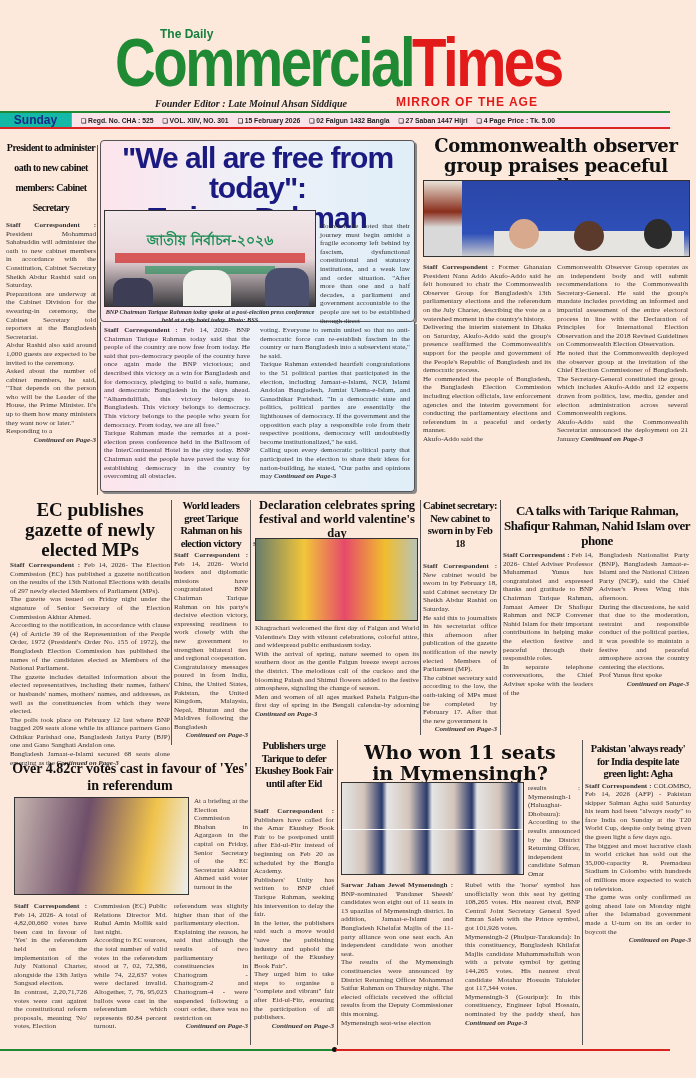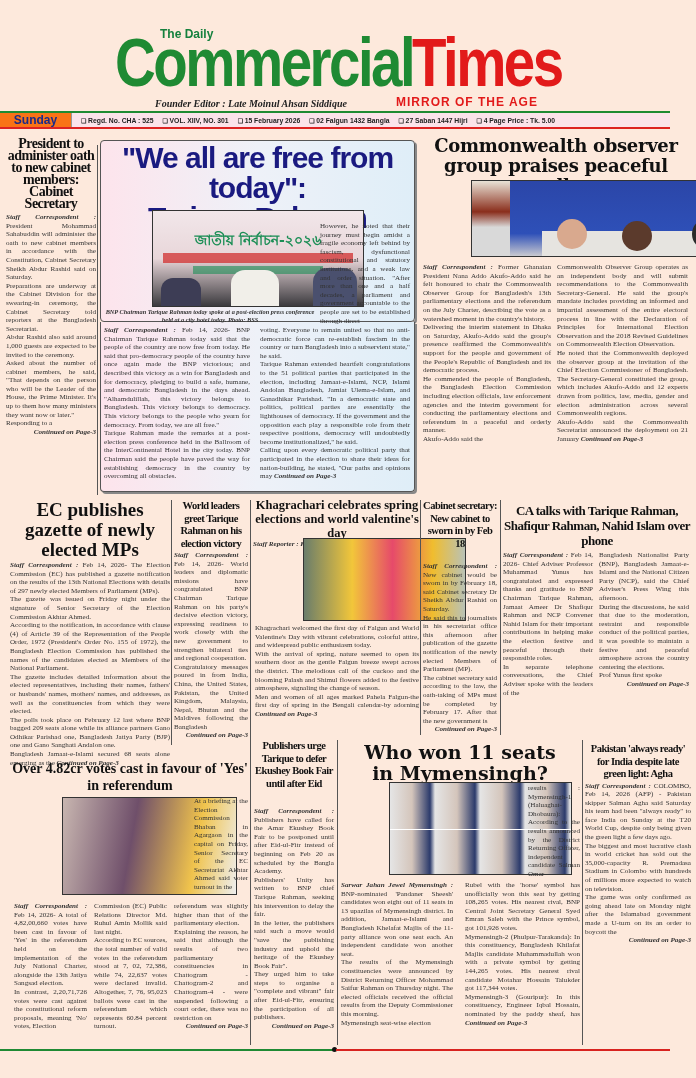--- a/index.html
+++ b/index.html
@@ -1,36 +1,36 @@
 <!DOCTYPE html>
 <html><head>
 <meta charset="utf-8">
 <style>
   * { box-sizing: border-box; margin: 0; padding: 0; }
   html, body { width: 696px; height: 1078px; background: #fde9dc; overflow: hidden; }
   body { position: relative; font-family: "DejaVu Serif", serif; color: #222; }
   .abs { position: absolute; }
   p, .body { font-family: "Liberation Serif", serif; font-size: 7.1px; line-height: 8.6px; text-align: justify; color: #333; }
-  .byline { font-style: italic; font-weight: bold; }
+  .byline { font-weight: bold; }
   .cont { font-style: italic; font-weight: bold; text-align: right; display: block; }
   .hl { font-family: "Liberation Serif", serif; font-weight: bold; text-align: center; color: #111; }
   .hl-cond { font-family: "Liberation Sans", sans-serif; font-weight: bold; text-align: center; color: #111; letter-spacing: -0.5px; transform-origin: center; }
-  .photo { position: absolute; border: 1px solid #333; overflow: hidden; margin-left: 48px; }
+  .photo { position: absolute; border: 1px solid #333; overflow: hidden; }
   .caption { font-family: "Liberation Serif", serif; font-style: italic; font-weight: bold; font-size: 6.3px; line-height: 7.5px; text-align: center; color: #333; }
   .vrule { position: absolute; width: 1px; background: #555; }
 
   
   .masthead { position: absolute; left: 0; top: 0; width: 696px; height: 150px; }
   .the-daily { left: 160px; top: 27px; font-family: "Liberation Sans", sans-serif; font-weight: bold; font-size: 12px; color: #15803d; }
   .mast-green { left: 115px; top: 28px; font-family: "Liberation Sans", sans-serif; font-weight: bold; font-size: 68px; letter-spacing: -3px; color: #1f8a33; transform: scaleX(0.83); transform-origin: left top; line-height: 1; }
   .mast-red { left: 412px; top: 28px; font-family: "Liberation Sans", sans-serif; font-weight: bold; font-size: 68px; letter-spacing: -3px; color: #e21a1a; transform: scaleX(0.83); transform-origin: left top; line-height: 1; }
   .founder { left: 155px; top: 98px; font-family: "Liberation Serif", serif; font-style: italic; font-weight: bold; font-size: 10px; color: #222; }
   .mirror { left: 396px; top: 95px; font-family: "Liberation Sans", sans-serif; font-weight: bold; font-size: 12px; letter-spacing: 1px; color: #e21a1a; }
   .infobar { position: absolute; left: 0; top: 111px; width: 670px; height: 18px; background: #fbe3ea; border-top: 2px solid #1f8a33; border-bottom: 2px solid #d22; display: flex; align-items: center; }
-  .infobar .day { width: 72px; height: 100%; background: #f97316; font-family: "Liberation Sans", sans-serif; font-weight: bold; font-size: 12px; color: #1a2a8a; text-align: center; line-height: 14px; border-right: 1px solid #999; }
+  .infobar .day { width: 72px; height: 100%; background: #14b8a6; font-family: "Liberation Sans", sans-serif; font-weight: bold; font-size: 12px; color: #1a2a8a; text-align: center; line-height: 14px; border-right: 1px solid #999; }
   .infobar .item { font-family: "Liberation Sans", sans-serif; font-size: 6.8px; font-weight: bold; color: #222; margin-left: 9px; white-space: nowrap; }
   .infobar .item::before { content: "❑ "; font-size: 6px; }
 
   
   .leadbox { left: 100px; top: 140px; width: 315px; height: 182px; border: 1px solid #555; border-radius: 4px; background: linear-gradient(90deg, #fde4ec 0%, #eef1f8 50%, #dfeef8 100%); box-shadow: 2px 2px 0 #888; }
   .leadbox2 { left: 100px; top: 322px; width: 315px; height: 170px; background: linear-gradient(90deg, #fde4ec 0%, #eef1f8 50%, #dfeef8 100%); border: 1px solid #555; border-top: none; border-radius: 0 0 4px 4px; box-shadow: 2px 2px 0 #888; }
   .lead-hl { font-family: "Liberation Sans", sans-serif; font-weight: bold; color: #1a1a80; text-align: center; font-size: 30px; line-height: 30px; letter-spacing: -1px; }
 
   .ph-stage { background: linear-gradient(180deg, #f2e7ea 0%, #e8d6d9 50%, #3b3a3e 100%); }
   .ph-blue { background: linear-gradient(180deg, #2b46a8 0%, #2e50b8 70%, #c9c9cf 100%); }
@@ -55,21 +55,21 @@
     <span class="item">Regd. No. CHA : 525</span>
     <span class="item">VOL. XIIV, NO. 301</span>
     <span class="item">15 February 2026</span>
     <span class="item">02 Falgun 1432 Bangla</span>
     <span class="item">27 Saban 1447 Hijri</span>
     <span class="item">4 Page  Price : Tk. 5.00</span>
   </div>
 </div>
 
 <div class="abs" style="left:6px;top:138px;width:90px;">
-  <div class="hl-cond" style="font-size:14px;line-height:12px;font-family:'Liberation Serif',serif;">President to administer oath to new cabinet members: Cabinet Secretary</div>
+  <div class="hl-cond" style="font-size:10px;line-height:20px;font-family:'Liberation Serif',serif;">President to administer oath to new cabinet members: Cabinet Secretary</div>
   <div class="body" style="margin-top:3px;">
     <span class="byline">Staff Correspondent :</span>
     <span>President Mohammad Sahabuddin will administer the oath to new cabinet members in accordance with the Constitution, Cabinet Secretary Sheikh Abdur Rashid said on Saturday.</span>
     <p>Preparations are underway at the Cabinet Division for the swearing-in ceremony, the Cabinet Secretary told reporters at the Bangladesh Secretariat.</p>
     <p>Abdur Rashid also said around 1,000 guests are expected to be invited to the ceremony.</p>
     <p>Asked about the number of cabinet members, he said, "That depends on the person who will be the Leader of the House, the Prime Minister. It's up to them how many ministers they want now or later."</p>
     <p>Responding to a</p>
     <span class="cont">Continued on Page-3</span>
   </div>
 </div>
@@ -142,21 +142,21 @@
   <div class="hl-cond" style="font-size:10.5px;line-height:12.5px;font-family:'Liberation Serif',serif;">World leaders greet Tarique Rahman on his election victory</div>
   <div class="body" style="margin-top:1px;">
     <span class="byline">Staff Correspondent :</span>
     <span>Feb 14, 2026- World leaders and diplomatic missions have congratulated BNP Chairman Tarique Rahman on his party's decisive election victory, expressing readiness to work closely with the new government to strengthen bilateral ties and regional cooperation.</span>
     <p>Congratulatory messages poured in from India, China, the United States, Pakistan, the United Kingdom, Malaysia, Nepal, Bhutan and the Maldives following the Bangladesh</p>
     <span class="cont">Continued on Page-3</span>
   </div>
 </div>
 
 <div class="abs" style="left:253px;top:498px;width:168px;">
-  <div class="hl" style="font-size:12.5px;line-height:14px;">Khagrachari celebrates spring elections and world valentine's day</div>
+  <div class="hl" style="font-size:12.5px;line-height:14px;">Declaration celebrates spring festival and world valentine's day</div>
   <div class="byline body" style="text-align:left;">Staff Reporter : KHAGRACHHARI, Feb 14, 2026-</div>
 </div>
 <div class="photo ph-fest" style="left:255px;top:538px;width:163px;height:83px;"></div>
 <div class="abs body" style="left:255px;top:624px;width:164px;">
   <p>Khagrachari welcomed the first day of Falgun and World Valentine's Day with vibrant celebrations, colorful attire, and widespread public enthusiasm today.</p>
   <p>With the arrival of spring, nature seemed to open its southern door as the gentle Falgun breeze swept across the district. The melodious call of the cuckoo and the blooming Palash and Shimul flowers added to the festive atmosphere, signaling the change of season.</p>
   <p><span>Men and women of all ages marked Pahela Falgun-the first day of spring in the Bengali calendar-by adorning</span> <i><b>Continued on Page-3</b></i></p>
 </div>
 
 <div class="abs" style="left:423px;top:500px;width:74px;">

